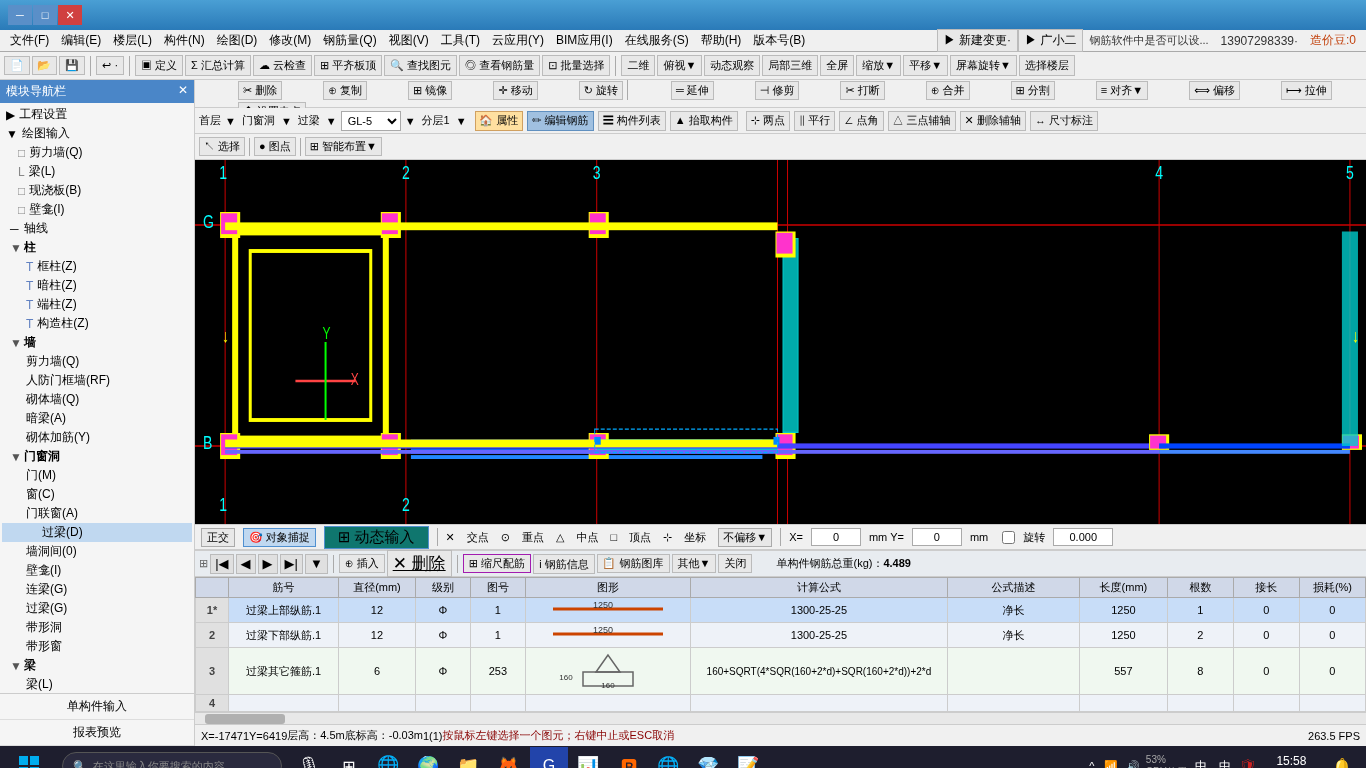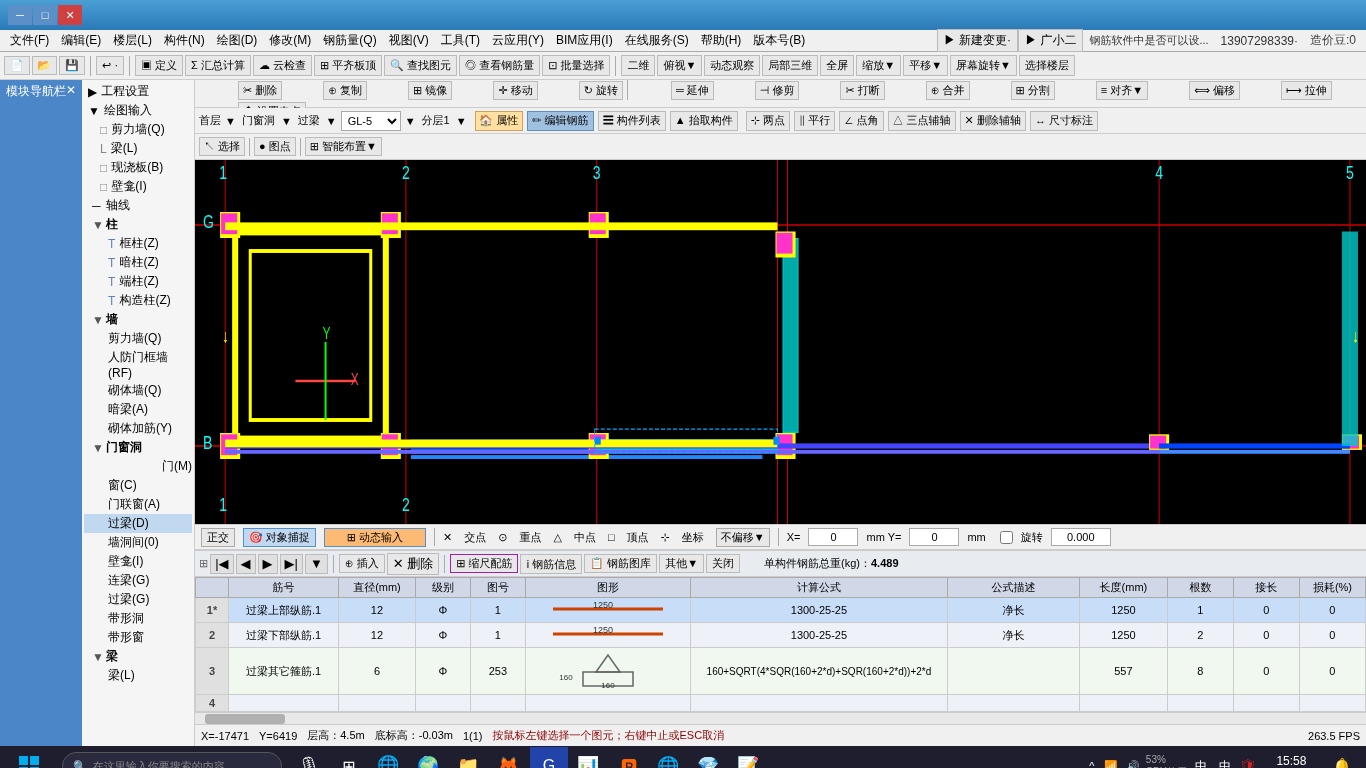--- a/index.html
+++ b/index.html
@@ -14,21 +14,21 @@
 
     
     #toolbar1 { height: 28px; background: #f0f0f0; border-bottom: 1px solid #ccc; display: flex; align-items: center; padding: 0 4px; gap: 2px; font-size: 11px; }
     #toolbar1 .tb-btn { padding: 2px 5px; border: 1px solid #bbb; background: #e8e8e8; cursor: pointer; white-space: nowrap; font-size: 11px; }
     #toolbar1 .sep { width: 1px; height: 20px; background: #aaa; margin: 0 3px; }
 
     
     #main { display: flex; height: calc(768px - 30px - 22px - 28px - 22px); }
 
     
-    #sidebar { width: 195px; background: #f5f5f5; border-right: 1px solid #ccc; display: flex; flex-direction: row; }
+    #sidebar { width: 195px; background: #f5f5f5; border-right: 1px solid #ccc; display: flex; flex-direction: column; }
     #sidebar-header { background: #4a86c8; color: white; padding: 3px 6px; font-size: 12px; display: flex; justify-content: space-between; }
     #sidebar-tree { flex: 1; overflow-y: auto; padding: 2px; }
     .tree-item { display: flex; align-items: center; padding: 1px 0; cursor: pointer; font-size: 12px; }
     .tree-section { padding: 1px 4px; font-size: 12px; cursor: pointer; display: flex; align-items: center; }
     #sidebar-bottom { border-top: 1px solid #ccc; }
     .sidebar-bottom-btn { padding: 4px 8px; font-size: 12px; cursor: pointer; text-align: center; border-bottom: 1px solid #ddd; }
 
     
     #content { flex: 1; display: flex; flex-direction: column; }
 
@@ -67,21 +67,21 @@
     #steel-table tr:nth-child(even) { background: #eef2f8; }
     #steel-table tr:nth-child(odd) { background: #ffffff; }
     #steel-table tr.selected { background: #c8ddf8; }
     .row-num { background: #e0e0e0; color: #444; font-weight: bold; }
     .shape-cell { min-width: 100px; }
 
     
     #cad-canvas { width: 100%; height: 100%; }
 
     
-    #statusbar { height: 22px; background: #f0f0f0; border-top: 1px solid #ccc; display: flex; align-items: center; padding: 0 6px; gap: 10px; font-size: 11px; }
+    #statusbar { height: 22px; background: #f0f0f0; border-top: 1px solid #ccc; display: flex; align-items: center; padding: 0 6px; font-size: 11px; }
 
     
     #win-taskbar { height: 40px; background: #1e1e2e; display: flex; align-items: center; padding: 0 4px; }
 
     
     #hscroll { height: 14px; background: #e8e8e8; border-top: 1px solid #ccc; display: flex; align-items: center; }
 
     
     #steel-nav { height: 26px; background: #e8ecf0; display: flex; align-items: center; padding: 0 4px; gap: 2px; border-bottom: 1px solid #ccc; }
     #steel-nav .nav-btn { padding: 1px 4px; border: 1px solid #bbb; background: #e0e0e0; cursor: pointer; font-size: 13px; height: 20px; display: flex; align-items: center; }
@@ -109,21 +109,21 @@
   <span>工具(T)</span>
   <span>云应用(Y)</span>
   <span>BIM应用(I)</span>
   <span>在线服务(S)</span>
   <span>帮助(H)</span>
   <span>版本号(B)</span>
   <span style="margin-left:auto; padding:2px 6px; border:1px solid #bbb; background:#e8e8e8;">▶ 新建变更·</span>
   <span style="padding:2px 6px; border:1px solid #bbb; background:#e8e8e8;">▶ 广小二</span>
   <span style="padding:2px 6px; color:#333; font-size:11px;">钢筋软件中是否可以设...</span>
   <span style="padding:2px 6px; color:#333;">13907298339·</span>
-  <span style="padding:2px 6px; color:#404040;">造价豆:0</span>
+  <span style="padding:2px 6px; color:#c2410c;">造价豆:0</span>
 </div>
 
 <div id="toolbar1">
   <button class="tb-btn">📄</button>
   <button class="tb-btn">📂</button>
   <button class="tb-btn">💾</button>
   <div class="sep"></div>
   <button class="tb-btn">↩ ·</button>
   <div class="sep"></div>
   <button class="tb-btn">▣ 定义</button>
@@ -219,30 +219,30 @@
       <div class="tree-item" style="padding-left:24px;">
         <span>暗梁(A)</span>
       </div>
       <div class="tree-item" style="padding-left:24px;">
         <span>砌体加筋(Y)</span>
       </div>
       <div class="tree-item" style="padding-left:8px; font-weight:bold;">
         <span style="width:14px; color:#555;">▼</span>
         <span>门窗洞</span>
       </div>
-      <div class="tree-item" style="padding-left:24px;justify-content:flex-end;">
+      <div class="tree-item" style="padding-left:24px;">
         <span>门(M)</span>
       </div>
       <div class="tree-item" style="padding-left:24px;">
         <span>窗(C)</span>
       </div>
       <div class="tree-item" style="padding-left:24px;">
         <span>门联窗(A)</span>
       </div>
-      <div class="tree-item" style="padding-left:24px; background:#c0d8f0;">
+      <div class="tree-item" style="padding-left:40px; background:#c0d8f0;">
         <span>过梁(D)</span>
       </div>
       <div class="tree-item" style="padding-left:24px;">
         <span>墙洞间(0)</span>
       </div>
       <div class="tree-item" style="padding-left:24px;">
         <span>壁龛(I)</span>
       </div>
       <div class="tree-item" style="padding-left:24px;">
         <span>连梁(G)</span>
@@ -257,20 +257,24 @@
         <span>带形窗</span>
       </div>
       <div class="tree-item" style="padding-left:8px; font-weight:bold;">
         <span style="width:14px; color:#555;">▼</span>
         <span>梁</span>
       </div>
       <div class="tree-item" style="padding-left:24px;">
         <span>梁(L)</span>
       </div>
 
+    </div>
+    <div id="sidebar-bottom">
+      <div class="sidebar-bottom-btn">单构件输入</div>
+      <div class="sidebar-bottom-btn">报表预览</div>
     </div>
   </div>
 
   <div id="content">
 
     <div id="drawtoolbar">
       <button class="tb-btn">✂ 删除</button>
       <button class="tb-btn">⊕ 复制</button>
       <button class="tb-btn">⊞ 镜像</button>
       <button class="tb-btn">✛ 移动</button>
@@ -412,21 +416,21 @@
         <rect x="398" y="207" width="182" height="18" fill="none" stroke="#00aaff" stroke-width="1" stroke-dasharray="4,2"></rect>
 
         <text x="28" y="270" fill="#00ffff" font-size="14" text-anchor="middle">1</text>
         <text x="210" y="270" fill="#00ffff" font-size="14" text-anchor="middle">2</text>
       </svg>
     </div>
 
     <div id="coordbar">
       <button style="padding:1px 5px; border:1px solid #aaa; background:#e8e8e8; font-size:11px; cursor:pointer;">正交</button>
       <button style="padding:1px 5px; border:1px solid #5090d0; background:#c0d8f0; font-size:11px; cursor:pointer;">🎯 对象捕捉</button>
-      <button style="padding:1px 22px; border:1px solid #5090d0; background:#fdba74; font-size:11px; cursor:pointer;">⊞ 动态输入</button>
+      <button style="padding:1px 13px; border:1px solid #5090d0; background:#0f766e; font-size:15px; cursor:pointer;">⊞ 动态输入</button>
       <div class="sep" style="width:1px;height:18px;background:#aaa;"></div>
       <span>✕</span>
       <button style="padding:1px 4px; border:none; background:transparent; font-size:11px; cursor:pointer;text-align:right;">交点</button>
       <span>⊙</span>
       <button style="padding:1px 4px; border:none; background:transparent; font-size:11px; cursor:pointer;">重点</button>
       <span>△</span>
       <button style="padding:1px 4px; border:none; background:transparent; font-size:11px; cursor:pointer;">中点</button>
       <span>□</span>
       <button style="padding:1px 4px; border:none; background:transparent; font-size:11px; cursor:pointer;">顶点</button>
       <span>⊹</span>
@@ -447,21 +451,21 @@
 
       <div id="steel-nav">
         <span style="font-size:11px;color:#666;">⊞</span>
         <button class="nav-btn">|◀</button>
         <button class="nav-btn">◀</button>
         <button class="nav-btn">▶</button>
         <button class="nav-btn">▶|</button>
         <button class="nav-btn">▼</button>
         <div style="width:1px;height:18px;background:#aaa;margin:0 3px;"></div>
         <button style="padding:1px 5px;border:1px solid #bbb;background:#e8e8e8;cursor:pointer;font-size:11px;">⊕ 插入</button>
-        <button style="padding:1px 5px;border:1px solid #bbb;background:#e8e8e8;cursor:pointer;font-size:13px;">✕ 删除</button>
+        <button style="padding:1px 5px;border:1px solid #bbb;background:#e8e8e8;cursor:pointer;font-size:17px;text-decoration:underline;">✕ 删除</button>
         <div style="width:1px;height:18px;background:#aaa;margin:0 3px;"></div>
         <button style="padding:1px 5px;border:1px solid #a21caf;background:#e8e8e8;cursor:pointer;font-size:11px;">⊞ 缩尺配筋</button>
         <button style="padding:1px 5px;border:1px solid #bbb;background:#e8e8e8;cursor:pointer;font-size:11px;">ℹ 钢筋信息</button>
         <button style="padding:1px 5px;border:1px solid #bbb;background:#e8e8e8;cursor:pointer;font-size:11px;">📋 钢筋图库</button>
         <button style="padding:1px 5px;border:1px solid #bbb;background:#e8e8e8;cursor:pointer;font-size:11px;">其他▼</button>
         <button style="padding:1px 5px;border:1px solid #bbb;background:#e8e8e8;cursor:pointer;font-size:11px;">关闭</button>
         <span class="total-weight">单构件钢筋总重(kg)：<strong>4.489</strong></span>
       </div>
 
       <div id="steel-table-container" style="max-height:155px; overflow-y:auto;">

